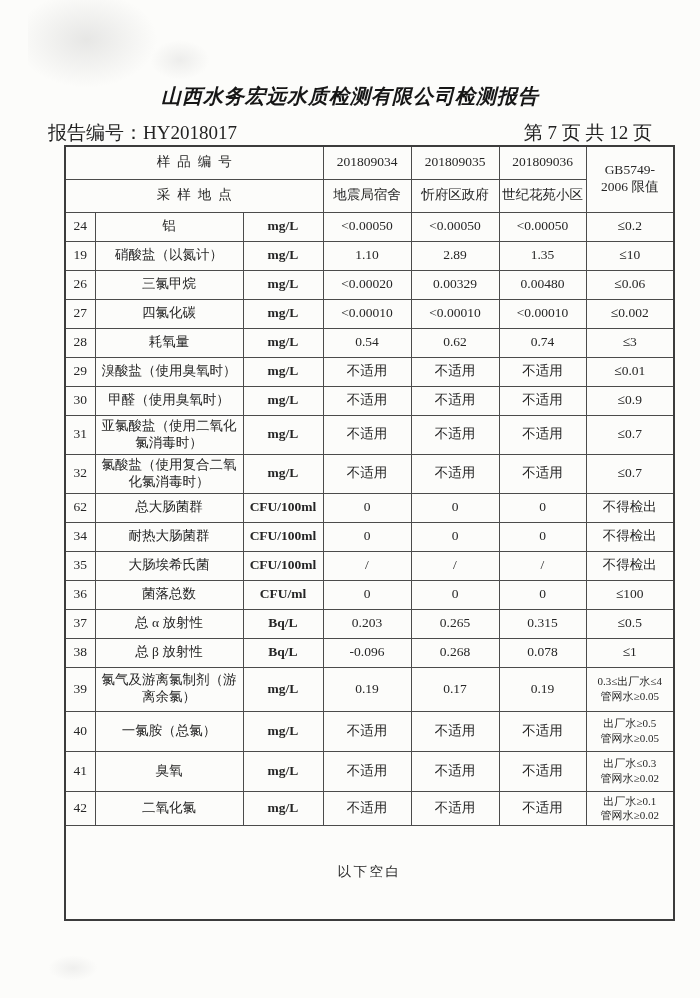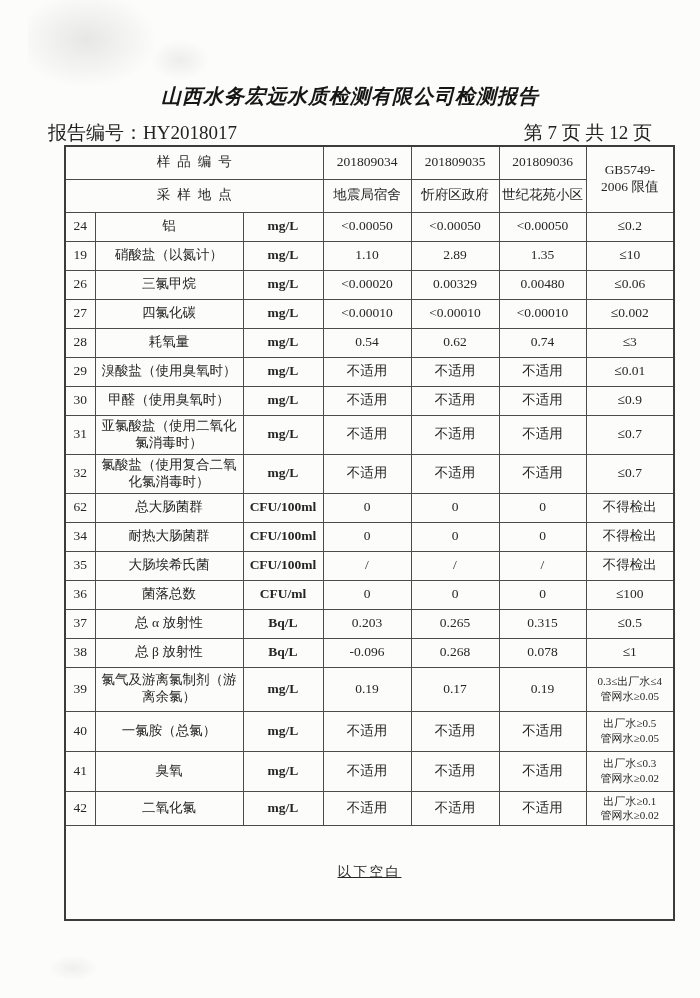--- a/index.html
+++ b/index.html
@@ -42,21 +42,21 @@
   }
   td.no{font-size:13px;}
   td.name{text-align:left;padding-left:9px;padding-right:4px;}
   td.unit{font-size:13px;font-weight:bold;}
   td.val{font-size:13px;}
   td.limit{white-space:pre-line;}
   td.limit.sm{font-size:11px;line-height:1.32;padding:2px 10px;}
   tr.hrow{height:33px;}
   td.hdr{letter-spacing:7px;text-indent:7px;}
   td.gb{white-space:pre-line;line-height:30px;font-size:13.5px;}
-  tr.blank-tr{height:95px;text-decoration:underline;}
+  tr.blank-tr{height:95px;}
   td.blank-cell{
     text-align:left;vertical-align:top;
     padding:13px 0 0 12px;font-size:14px;letter-spacing:2.5px;
   }
 </style>
 </head>
 <body>
 
 <div class="page">
   <div class="smudge smudge-1"></div>

